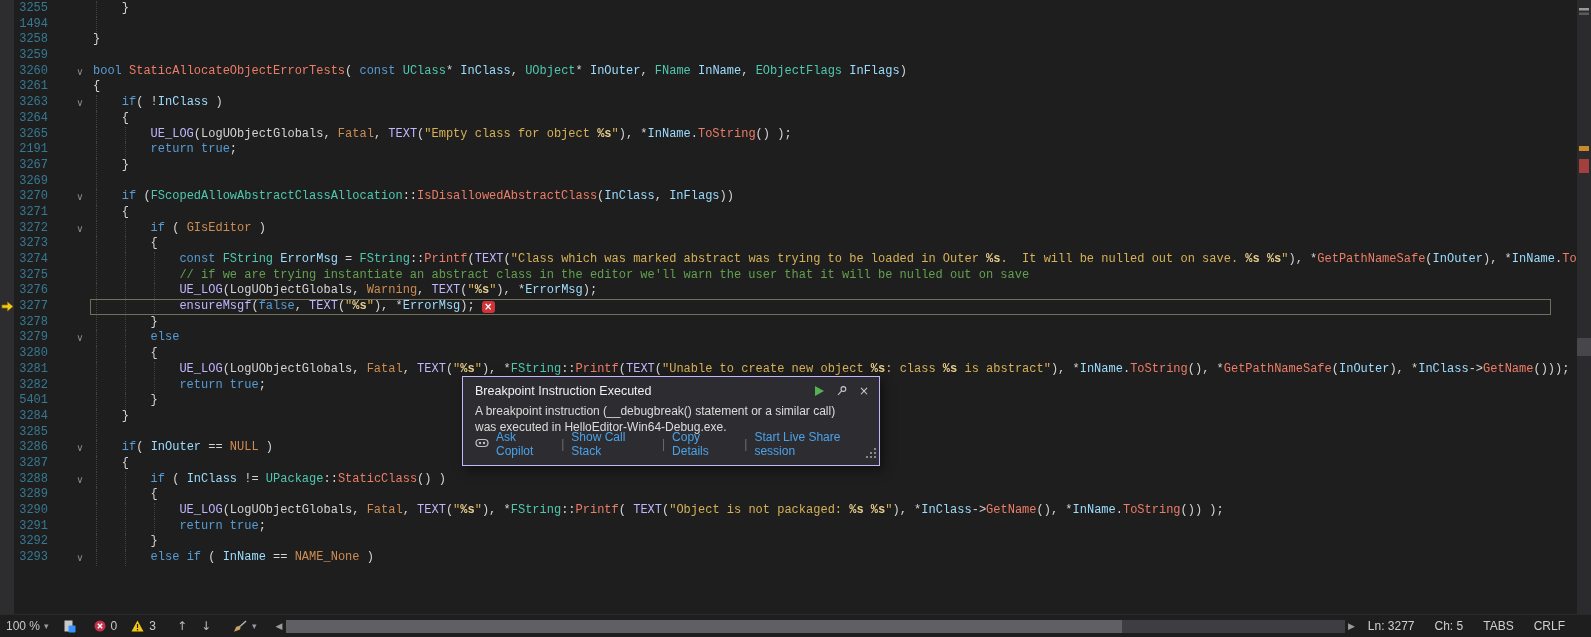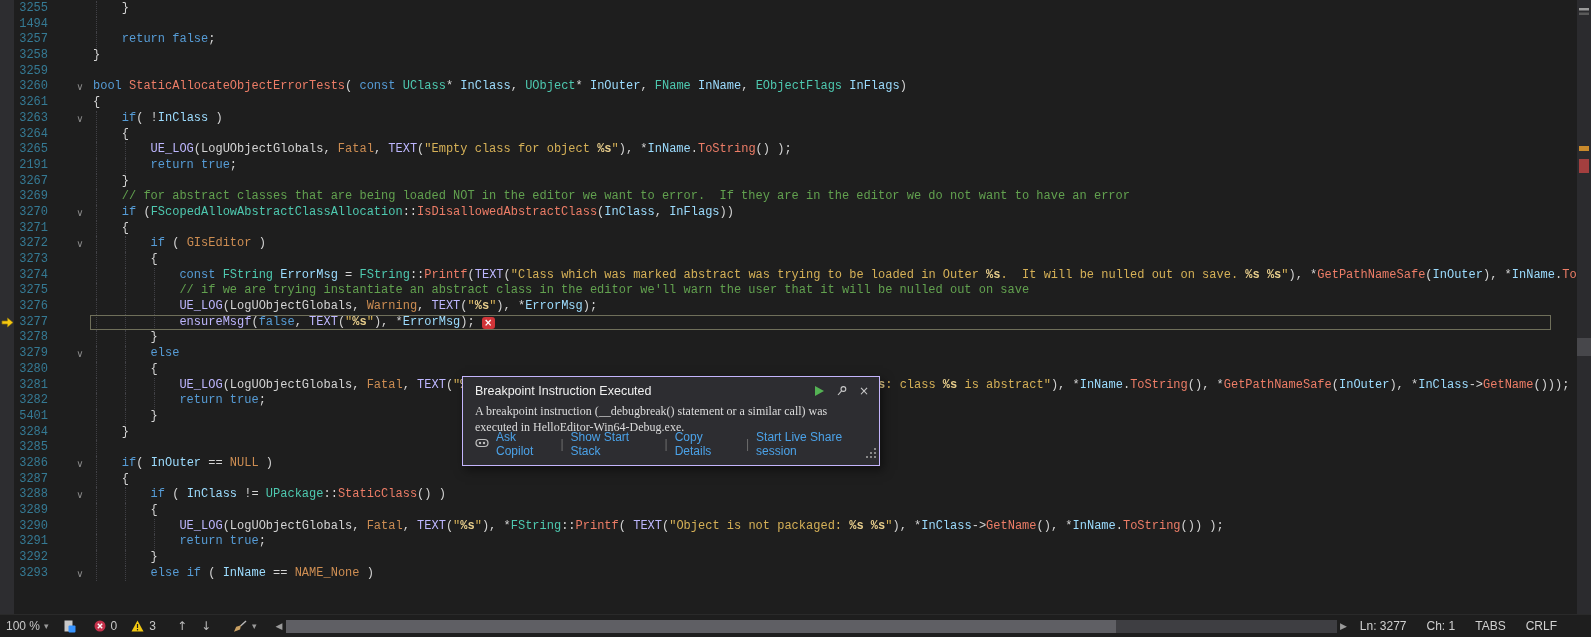--- a/index.html
+++ b/index.html
@@ -28,21 +28,21 @@
   .tk-fs{color:#E8CE8C;font-weight:bold}
   .tk-en{color:#CD8D52}
   .tk-cm{color:#62A14F}
   .tk-id{color:#9CDCFE}
 
   
   .popup{position:absolute;left:462px;top:376px;width:418px;height:90px;box-sizing:border-box;background:#2D2D31;border:1px solid #c4b5fd;box-shadow:3px 4px 10px rgba(0,0,0,.5);z-index:10;color:#E6E6E6;}
   .popup-header{display:flex;align-items:center;padding:7px 10px 0 12px;}
   .popup-title{flex:1;font-size:12.5px;color:#F0F0F0;}
   .p-icon{margin-left:11px;cursor:pointer;display:inline-flex;align-items:center;color:#C8C8C8;font-size:12px;font-family:"DejaVu Sans",sans-serif;}
-  .popup-body{padding:6px 12px 0 12px;font-size:12px;line-height:15.5px;width:392px;box-sizing:border-box;color:#DCDCDC;font-family:Liberation Serif, serif;}
+  .popup-body{padding:6px 12px 0 12px;font-size:12px;line-height:15.5px;width:392px;box-sizing:border-box;color:#DCDCDC;}
   .popup-links{position:absolute;left:12px;bottom:7px;display:flex;align-items:center;gap:7px;font-size:12px;}
   .plink{color:#4BA2E8;text-decoration:none;cursor:pointer;}
   .psep{color:#6E6E6E;}
   .grip{position:absolute;right:2px;bottom:2px;}
 
   
   .vscroll{position:absolute;right:0;top:0;width:14px;bottom:23px;background:#2B2B2E;}
   .vs-top{position:absolute;top:2px;left:2px;}
   .vmark{position:absolute;left:2px;width:10px;}
   .vthumb{position:absolute;left:0;width:14px;top:338px;height:18px;background:#47474B;}
@@ -52,43 +52,42 @@
   .zoom{display:inline-flex;align-items:center;gap:4px;margin-right:14px;cursor:pointer;}
   .caret{font-size:9px;color:#9B9B9B;font-family:"DejaVu Sans",sans-serif;}
   .sb-icon{margin-right:18px;display:inline-flex;align-items:center;cursor:pointer;}
   .sb-group{display:inline-flex;align-items:center;gap:5px;margin-right:14px;cursor:pointer;}
   .sb-arrow{margin:0 7px;color:#BDBDBD;font-family:"DejaVu Sans",sans-serif;cursor:pointer;}
   .sb-arrow.hs{font-size:9px;color:#9B9B9B;margin:0 3px;}
   .sb-broom{display:inline-flex;align-items:center;gap:4px;margin:0 16px 0 14px;cursor:pointer;}
   .hscroll{flex:1;height:13px;background:#3E3E42;position:relative;cursor:pointer;}
   .hthumb{position:absolute;left:0;top:0;height:13px;width:79%;background:#5F5F64;}
   .sb-item{margin:0 10px;white-space:nowrap;color:#D0D0D0;cursor:pointer;}
-  .sb-item:last-child{margin-right:34px;}
+  .sb-item:last-child{margin-right:26px;}
 </style>
 </head>
 <body>
 
 <div class="screen">
 
   <div class="editor">
     <div class="indicator-margin"></div>
     <div id="code-area">
         <div class="code-row"><span class="guide" style="left: 96px;"></span><span class="row-num">3255</span><span class="row-code"><span class="tk-pl">    }</span></span></div>
         <div class="code-row"><span class="guide" style="left: 96px;"></span><span class="row-num">1494</span><span class="row-code"></span></div>
-        <div class="code-row"><span class="guide" style="left: 96px;"></span><span class="row-num">3257</span><span class="row-code"><span class="tk-pl">    </span><span class="tk-kw">return</span><span class="tk-pl"> </span><span class="tk-kw">false</span><span class="tk-pl">;</span></span></div>
         <div class="code-row"><span class="row-num">3258</span><span class="row-code"><span class="tk-pl">}</span></span></div>
         <div class="code-row"><span class="row-num">3259</span><span class="row-code"></span></div>
         <div class="code-row"><span class="row-num">3260</span><span class="row-fold">∨</span><span class="row-code"><span class="tk-kw">bool</span><span class="tk-pl"> </span><span class="tk-fn">StaticAllocateObjectErrorTests</span><span class="tk-pl">( </span><span class="tk-kw">const</span><span class="tk-pl"> </span><span class="tk-ty">UClass</span><span class="tk-pl">* </span><span class="tk-id">InClass</span><span class="tk-pl">, </span><span class="tk-ty">UObject</span><span class="tk-pl">* </span><span class="tk-id">InOuter</span><span class="tk-pl">, </span><span class="tk-ty">FName</span><span class="tk-pl"> </span><span class="tk-id">InName</span><span class="tk-pl">, </span><span class="tk-ty">EObjectFlags</span><span class="tk-pl"> </span><span class="tk-id">InFlags</span><span class="tk-pl">)</span></span></div>
         <div class="code-row"><span class="row-num">3261</span><span class="row-code"><span class="tk-pl">{</span></span></div>
         <div class="code-row"><span class="guide" style="left: 96px;"></span><span class="row-num">3263</span><span class="row-fold">∨</span><span class="row-code"><span class="tk-pl">    </span><span class="tk-kw">if</span><span class="tk-pl">( !</span><span class="tk-id">InClass</span><span class="tk-pl"> )</span></span></div>
         <div class="code-row"><span class="guide" style="left: 96px;"></span><span class="row-num">3264</span><span class="row-code"><span class="tk-pl">    {</span></span></div>
         <div class="code-row"><span class="guide" style="left: 96px;"></span><span class="guide" style="left: 124.8px;"></span><span class="row-num">3265</span><span class="row-code"><span class="tk-pl">        </span><span class="tk-mc">UE_LOG</span><span class="tk-pl">(LogUObjectGlobals, </span><span class="tk-en">Fatal</span><span class="tk-pl">, </span><span class="tk-mc">TEXT</span><span class="tk-pl">(</span><span class="tk-st">"Empty class for object </span><span class="tk-fs">%s</span><span class="tk-st">"</span><span class="tk-pl">), *</span><span class="tk-id">InName</span><span class="tk-pl">.</span><span class="tk-fn">ToString</span><span class="tk-pl">() );</span></span></div>
         <div class="code-row"><span class="guide" style="left: 96px;"></span><span class="guide" style="left: 124.8px;"></span><span class="row-num">2191</span><span class="row-code"><span class="tk-pl">        </span><span class="tk-kw">return</span><span class="tk-pl"> </span><span class="tk-kw">true</span><span class="tk-pl">;</span></span></div>
         <div class="code-row"><span class="guide" style="left: 96px;"></span><span class="row-num">3267</span><span class="row-code"><span class="tk-pl">    }</span></span></div>
-        <div class="code-row"><span class="guide" style="left: 96px;"></span><span class="row-num">3269</span><span class="row-code"><span class="tk-pl">    </span><span class="tk-cm">// for abstract classes that are being loaded NOT in the editor we want to error.  If they are in the editor we do not want to have an error</span></span></div>
+        <div class="code-row"><span class="guide" style="left: 96px;"></span><span class="row-num">3269</span></div>
         <div class="code-row"><span class="guide" style="left: 96px;"></span><span class="row-num">3270</span><span class="row-fold">∨</span><span class="row-code"><span class="tk-pl">    </span><span class="tk-kw">if</span><span class="tk-pl"> (</span><span class="tk-ty">FScopedAllowAbstractClassAllocation</span><span class="tk-pl">::</span><span class="tk-fn">IsDisallowedAbstractClass</span><span class="tk-pl">(</span><span class="tk-id">InClass</span><span class="tk-pl">, </span><span class="tk-id">InFlags</span><span class="tk-pl">))</span></span></div>
         <div class="code-row"><span class="guide" style="left: 96px;"></span><span class="row-num">3271</span><span class="row-code"><span class="tk-pl">    {</span></span></div>
         <div class="code-row"><span class="guide" style="left: 96px;"></span><span class="guide" style="left: 124.8px;"></span><span class="row-num">3272</span><span class="row-fold">∨</span><span class="row-code"><span class="tk-pl">        </span><span class="tk-kw">if</span><span class="tk-pl"> ( </span><span class="tk-en">GIsEditor</span><span class="tk-pl"> )</span></span></div>
         <div class="code-row"><span class="guide" style="left: 96px;"></span><span class="guide" style="left: 124.8px;"></span><span class="row-num">3273</span><span class="row-code"><span class="tk-pl">        {</span></span></div>
         <div class="code-row"><span class="guide" style="left: 96px;"></span><span class="guide" style="left: 124.8px;"></span><span class="guide" style="left: 153.6px;"></span><span class="row-num">3274</span><span class="row-code"><span class="tk-pl">            </span><span class="tk-kw">const</span><span class="tk-pl"> </span><span class="tk-ty">FString</span><span class="tk-pl"> </span><span class="tk-id">ErrorMsg</span><span class="tk-pl"> = </span><span class="tk-ty">FString</span><span class="tk-pl">::</span><span class="tk-fn">Printf</span><span class="tk-pl">(</span><span class="tk-mc">TEXT</span><span class="tk-pl">(</span><span class="tk-st">"Class which was marked abstract was trying to be loaded in Outer </span><span class="tk-fs">%s</span><span class="tk-st">.  It will be nulled out on save. </span><span class="tk-fs">%s</span><span class="tk-st"> </span><span class="tk-fs">%s</span><span class="tk-st">"</span><span class="tk-pl">), *</span><span class="tk-fn">GetPathNameSafe</span><span class="tk-pl">(</span><span class="tk-id">InOuter</span><span class="tk-pl">), *</span><span class="tk-id">InName</span><span class="tk-pl">.</span><span class="tk-fn">ToString</span></span></div>
         <div class="code-row"><span class="guide" style="left: 96px;"></span><span class="guide" style="left: 124.8px;"></span><span class="guide" style="left: 153.6px;"></span><span class="row-num">3275</span><span class="row-code"><span class="tk-pl">            </span><span class="tk-cm">// if we are trying instantiate an abstract class in the editor we'll warn the user that it will be nulled out on save</span></span></div>
         <div class="code-row"><span class="guide" style="left: 96px;"></span><span class="guide" style="left: 124.8px;"></span><span class="guide" style="left: 153.6px;"></span><span class="row-num">3276</span><span class="row-code"><span class="tk-pl">            </span><span class="tk-mc">UE_LOG</span><span class="tk-pl">(LogUObjectGlobals, </span><span class="tk-en">Warning</span><span class="tk-pl">, </span><span class="tk-mc">TEXT</span><span class="tk-pl">(</span><span class="tk-st">"</span><span class="tk-fs">%s</span><span class="tk-st">"</span><span class="tk-pl">), *</span><span class="tk-id">ErrorMsg</span><span class="tk-pl">);</span></span></div>
         <div class="code-row current"><span class="guide" style="left: 96px;"></span><span class="guide" style="left: 124.8px;"></span><span class="guide" style="left: 153.6px;"></span><span class="row-num">3277</span><span class="row-arrow"><svg width="13" height="13" viewBox="0 0 13 13">
               <path d="M1 5 H6.5 V2 L12 6.5 L6.5 11 V8 H1 Z" fill="#F5C811" stroke="#9A7D0A" stroke-width="0.7"></path>
             </svg></span><span class="row-code"><span class="tk-pl">            </span><span class="tk-mc">ensureMsgf</span><span class="tk-pl">(</span><span class="tk-kw">false</span><span class="tk-pl">, </span><span class="tk-mc">TEXT</span><span class="tk-pl">(</span><span class="tk-st">"</span><span class="tk-fs">%s</span><span class="tk-st">"</span><span class="tk-pl">), *</span><span class="tk-id">ErrorMsg</span><span class="tk-pl">);</span><span class="bp-x">×</span></span></div>
@@ -131,21 +130,21 @@
     <div class="popup-links">
       <span>
         <svg width="14" height="12" viewBox="0 0 14 12">
             <rect x="1" y="2.5" width="12" height="7" rx="3.5" fill="none" stroke="#BFBFBF" stroke-width="1.2"></rect>
             <circle cx="5" cy="6" r="1.2" fill="#BFBFBF"></circle>
             <circle cx="9" cy="6" r="1.2" fill="#BFBFBF"></circle>
           </svg>
       </span>
       <a class="plink">Ask Copilot</a>
       <span class="psep">|</span>
-      <a class="plink">Show Start Stack</a>
+      <a class="plink">Show Call Stack</a>
       <span class="psep">|</span>
       <a class="plink">Copy Details</a>
       <span class="psep">|</span>
       <a class="plink">Start Live Share session</a>
     </div>
     <span class="grip">
       <svg width="11" height="11">
           <g fill="#8A8A8A">
             <rect x="8" y="0" width="2" height="2"></rect>
             <rect x="8" y="4" width="2" height="2"></rect>
@@ -207,18 +206,18 @@
           <path d="M9 5.2 L4.2 6.8 L2 11.8 L8 9.6 Z" fill="#C9A063"></path>
         </svg>
       <span class="caret">▾</span>
     </span>
     <span class="sb-arrow hs">◀</span>
     <span class="hscroll">
       <span class="hthumb"></span>
     </span>
     <span class="sb-arrow hs">▶</span>
     <span class="sb-item">Ln: 3277</span>
-    <span class="sb-item">Ch: 1</span>
+    <span class="sb-item">Ch: 5</span>
     <span class="sb-item">TABS</span>
     <span class="sb-item">CRLF</span>
   </div>
 
 </div>
 
 </body></html>

